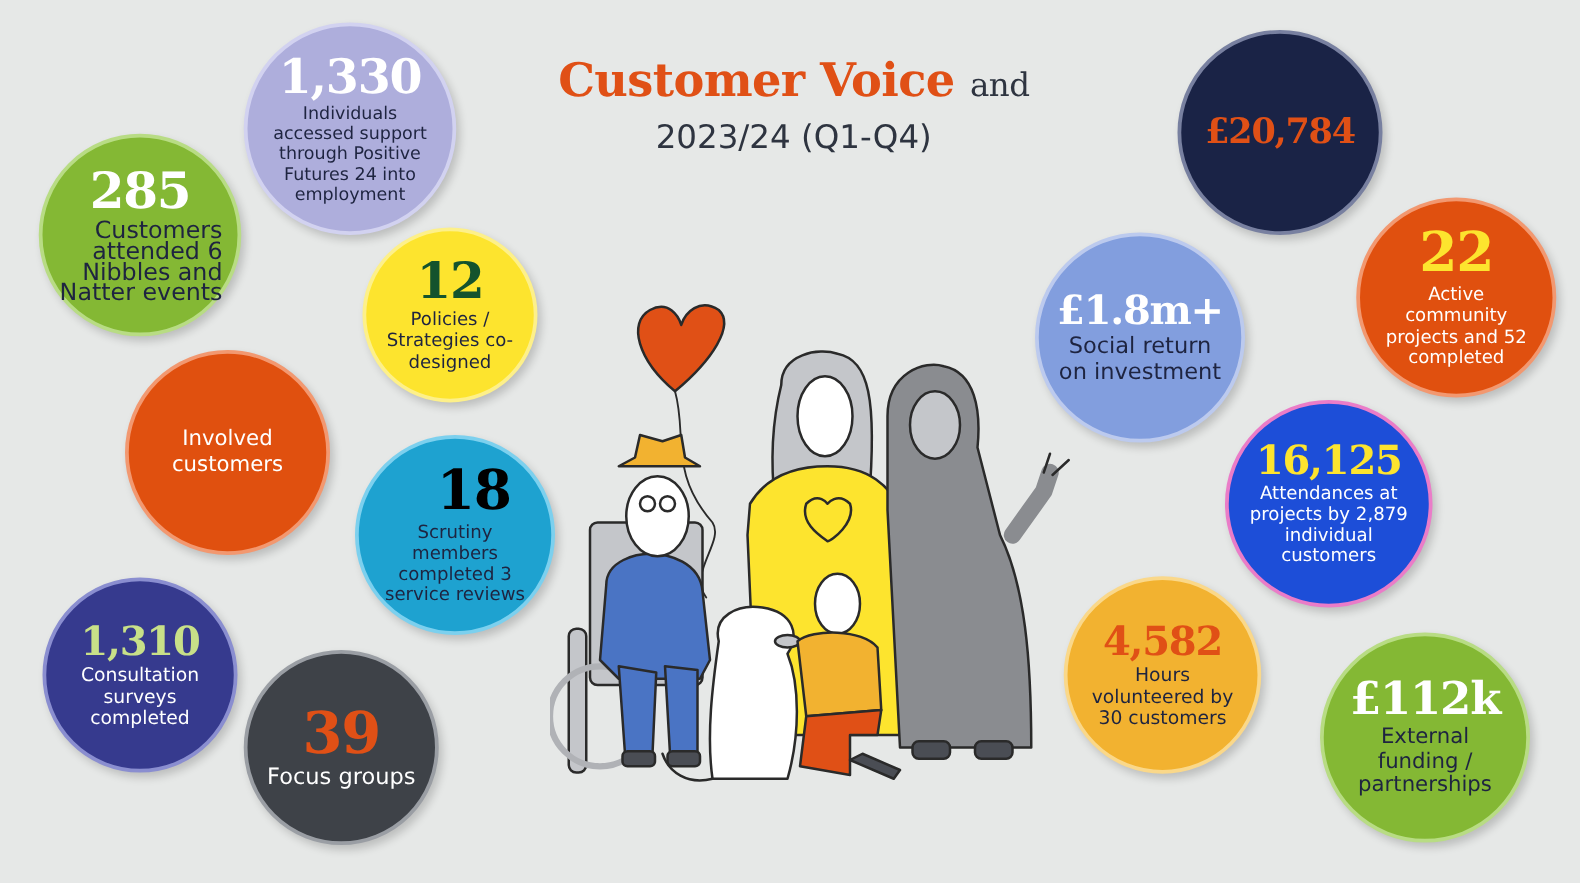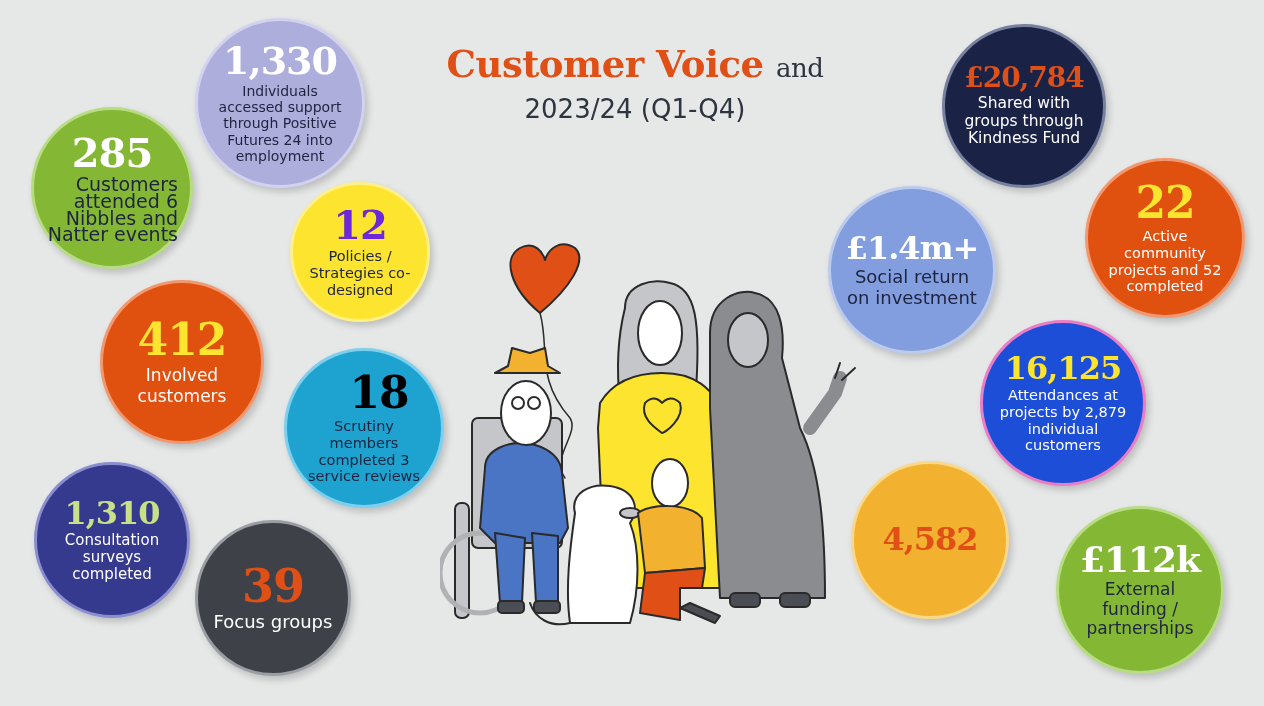--- a/index.html
+++ b/index.html
@@ -72,57 +72,56 @@
 <div id="stats-container">
     <div class="stat" style="left: 195px; top: 18px; width: 170px; height: 170px; background: rgb(174, 174, 220); border: 3px solid rgb(210, 210, 240);">
       <div class="num" style="color: rgb(255, 255, 255); font-size: 38px;">1,330</div>
       <div class="lbl" style="color: rgb(30, 36, 64); font-size: 14px; line-height: 16.1px;">Individuals accessed support through Positive Futures 24 into employment</div>
     </div>
     <div class="stat" style="left: 31px; top: 107px; width: 162px; height: 162px; background: rgb(132, 184, 52); border: 3px solid rgb(184, 220, 132);">
       <div class="num" style="color: rgb(255, 255, 255); font-size: 40px;">285</div>
       <div class="lbl" style="color: rgb(30, 36, 64); font-size: 19px; line-height: 16.675px; text-align: right;">Customers attended 6 Nibbles and Natter events</div>
     </div>
     <div class="stat" style="left: 290px; top: 182px; width: 140px; height: 140px; background: rgb(253, 228, 46); border: 3px solid rgb(253, 240, 138);">
-      <div class="num" style="color: #6d28d9; font-size: 40px;">12</div>
+      <div class="num" style="color: #14532d; font-size: 40px;">12</div>
       <div class="lbl" style="color: rgb(30, 36, 64); font-size: 14.5px; line-height: 16.675px;">Policies / Strategies co-designed</div>
     </div>
     <div class="stat" style="left: 100px; top: 280px; width: 164px; height: 164px; background: rgb(224, 80, 15); border: 3px solid rgb(242, 152, 112);">
-      <div class="num" style="color: rgb(253, 228, 46); font-size: 44px;">412</div>
       <div class="lbl" style="color: rgb(255, 255, 255); font-size: 17px; line-height: 20.7px;">Involved customers</div>
     </div>
     <div class="stat" style="left: 284px; top: 348px; width: 160px; height: 160px; background: rgb(30, 162, 208); border: 3px solid rgb(124, 208, 238);">
       <div class="num" style="color: #000000; font-size: 44px; margin-left: 30px;">18</div>
       <div class="lbl" style="color: rgb(30, 36, 64); font-size: 14.5px; line-height: 16.675px;">Scrutiny members completed 3 service reviews</div>
     </div>
     <div class="stat" style="left: 34px; top: 462px; width: 156px; height: 156px; background: rgb(54, 58, 142); border: 3px solid rgb(138, 142, 208);">
       <div class="num" style="color: rgb(200, 224, 136); font-size: 32px;">1,310</div>
       <div class="lbl" style="color: rgb(255, 255, 255); font-size: 15px; line-height: 17.25px;">Consultation surveys completed</div>
     </div>
     <div class="stat" style="left: 195px; top: 520px; width: 156px; height: 156px; background: rgb(62, 66, 72); border: 3px solid rgb(154, 158, 164);">
       <div class="num" style="color: rgb(224, 80, 22); font-size: 46px;">39</div>
       <div class="lbl" style="color: rgb(255, 255, 255); font-size: 18px; line-height: 20.7px;">Focus groups</div>
     </div>
     <div class="stat" style="left: 942px; top: 24px; width: 164px; height: 164px; background: rgb(26, 35, 70); border: 3px solid rgb(120, 128, 160);">
       <div class="num" style="color: rgb(224, 80, 22); font-size: 28px;">£20,784</div>
-      <div class="lbl" style="color: rgb(255, 255, 255); font-size: 15.5px; line-height: 17.825px;">Shared with groups through Kindness Fund</div>
     </div>
     <div class="stat" style="left: 1085px; top: 158px; width: 160px; height: 160px; background: rgb(224, 80, 15); border: 3px solid rgb(242, 152, 112);">
       <div class="num" style="color: rgb(253, 228, 46); font-size: 44px;">22</div>
       <div class="lbl" style="color: rgb(255, 255, 255); font-size: 14.5px; line-height: 16.675px;">Active community projects and 52 completed</div>
     </div>
     <div class="stat" style="left: 828px; top: 186px; width: 168px; height: 168px; background: rgb(130, 158, 222); border: 3px solid rgb(188, 202, 238);">
-      <div class="num" style="color: rgb(255, 255, 255); font-size: 32px;">£1.4m+</div>
+      <div class="num" style="color: rgb(255, 255, 255); font-size: 32px;">£1.8m+</div>
       <div class="lbl" style="color: rgb(30, 36, 64); font-size: 18px; line-height: 20.7px;">Social return on investment</div>
     </div>
     <div class="stat" style="left: 980px; top: 320px; width: 166px; height: 166px; background: #1d4ed8; border: 3px solid rgb(234, 124, 200);">
       <div class="num" style="color: rgb(253, 228, 46); font-size: 32px;">16,125</div>
       <div class="lbl" style="color: rgb(255, 255, 255); font-size: 14.5px; line-height: 16.675px;">Attendances at projects by 2,879 individual customers</div>
     </div>
     <div class="stat" style="left: 851px; top: 461px; width: 158px; height: 158px; background: rgb(242, 178, 48); border: 3px solid rgb(250, 216, 138);">
       <div class="num" style="color: rgb(224, 80, 22); font-size: 32px;">4,582</div>
+      <div class="lbl" style="color: rgb(30, 36, 64); font-size: 15px; line-height: 17.25px;">Hours volunteered by 30 customers</div>
     </div>
     <div class="stat" style="left: 1056px; top: 506px; width: 168px; height: 168px; background: rgb(132, 184, 52); border: 3px solid rgb(184, 220, 132);">
       <div class="num" style="color: rgb(255, 255, 255); font-size: 36px;">£112k</div>
       <div class="lbl" style="color: rgb(30, 36, 64); font-size: 17px; line-height: 19.55px;">External funding / partnerships</div>
     </div>
   </div>
 
 <svg class="illustration" viewBox="0 0 430 410" xmlns="http://www.w3.org/2000/svg">
   <g stroke="#2a2a2a" stroke-width="2" stroke-linejoin="round" stroke-linecap="round">
 

